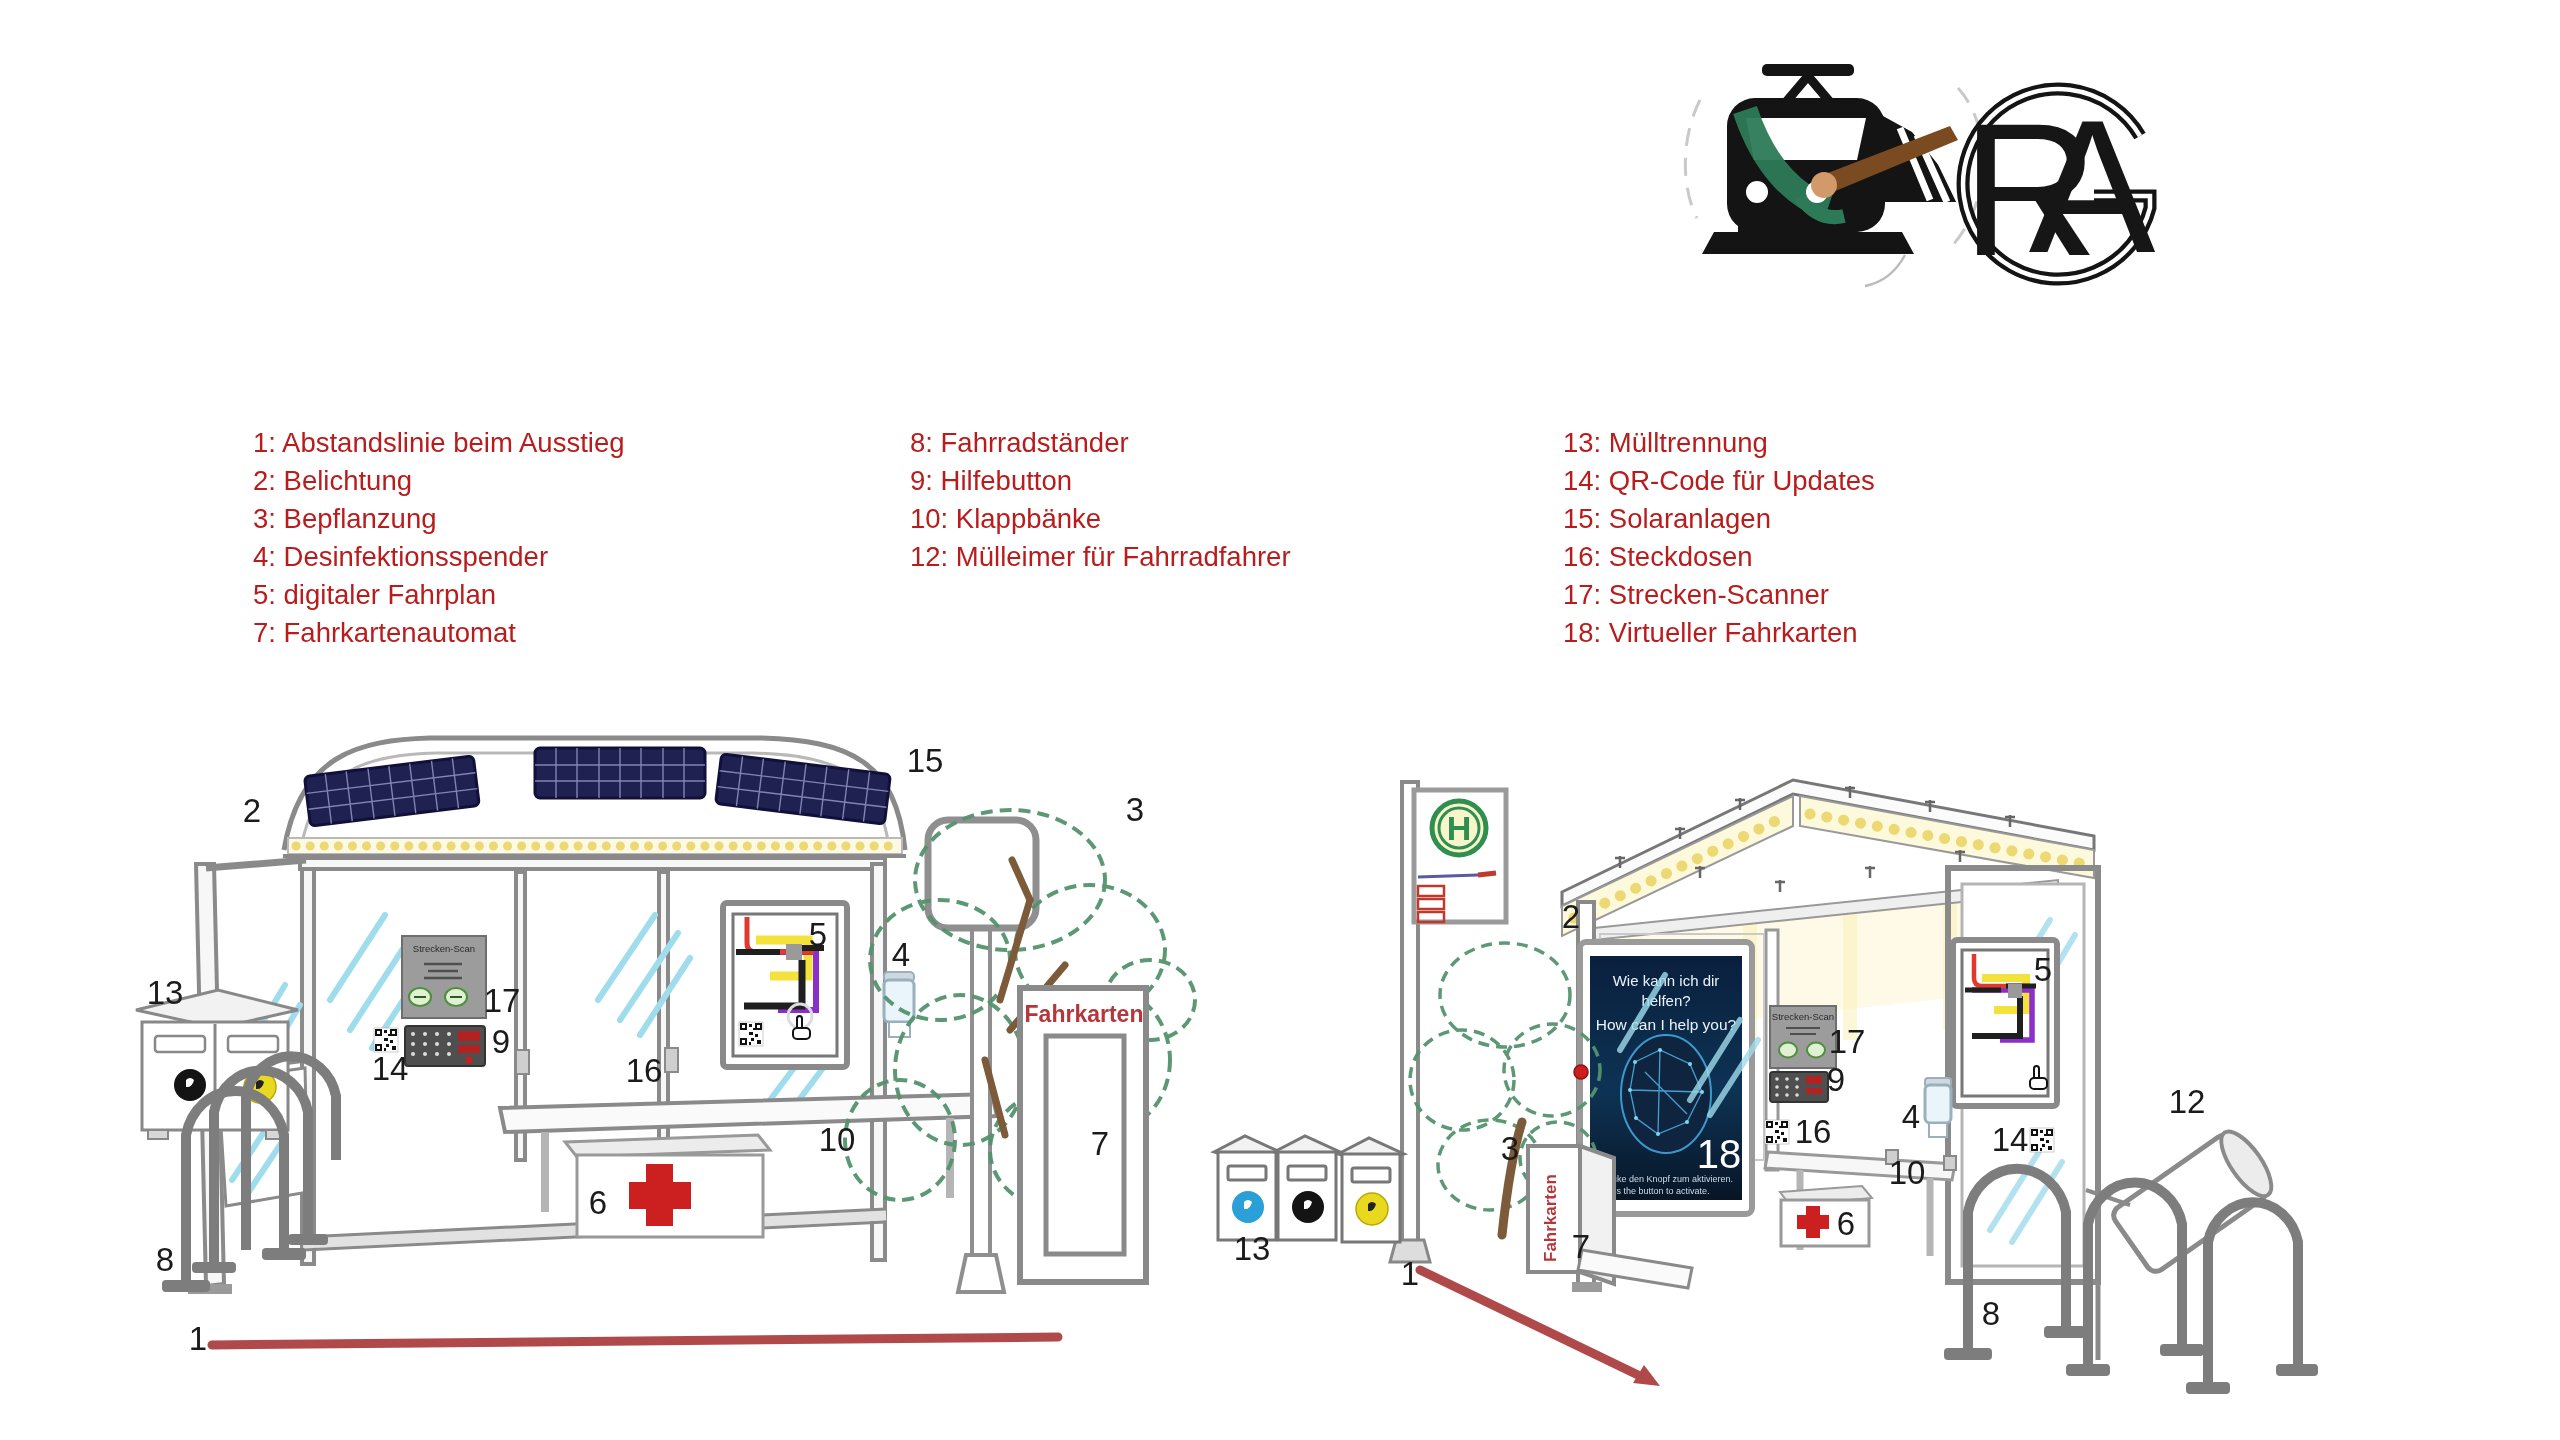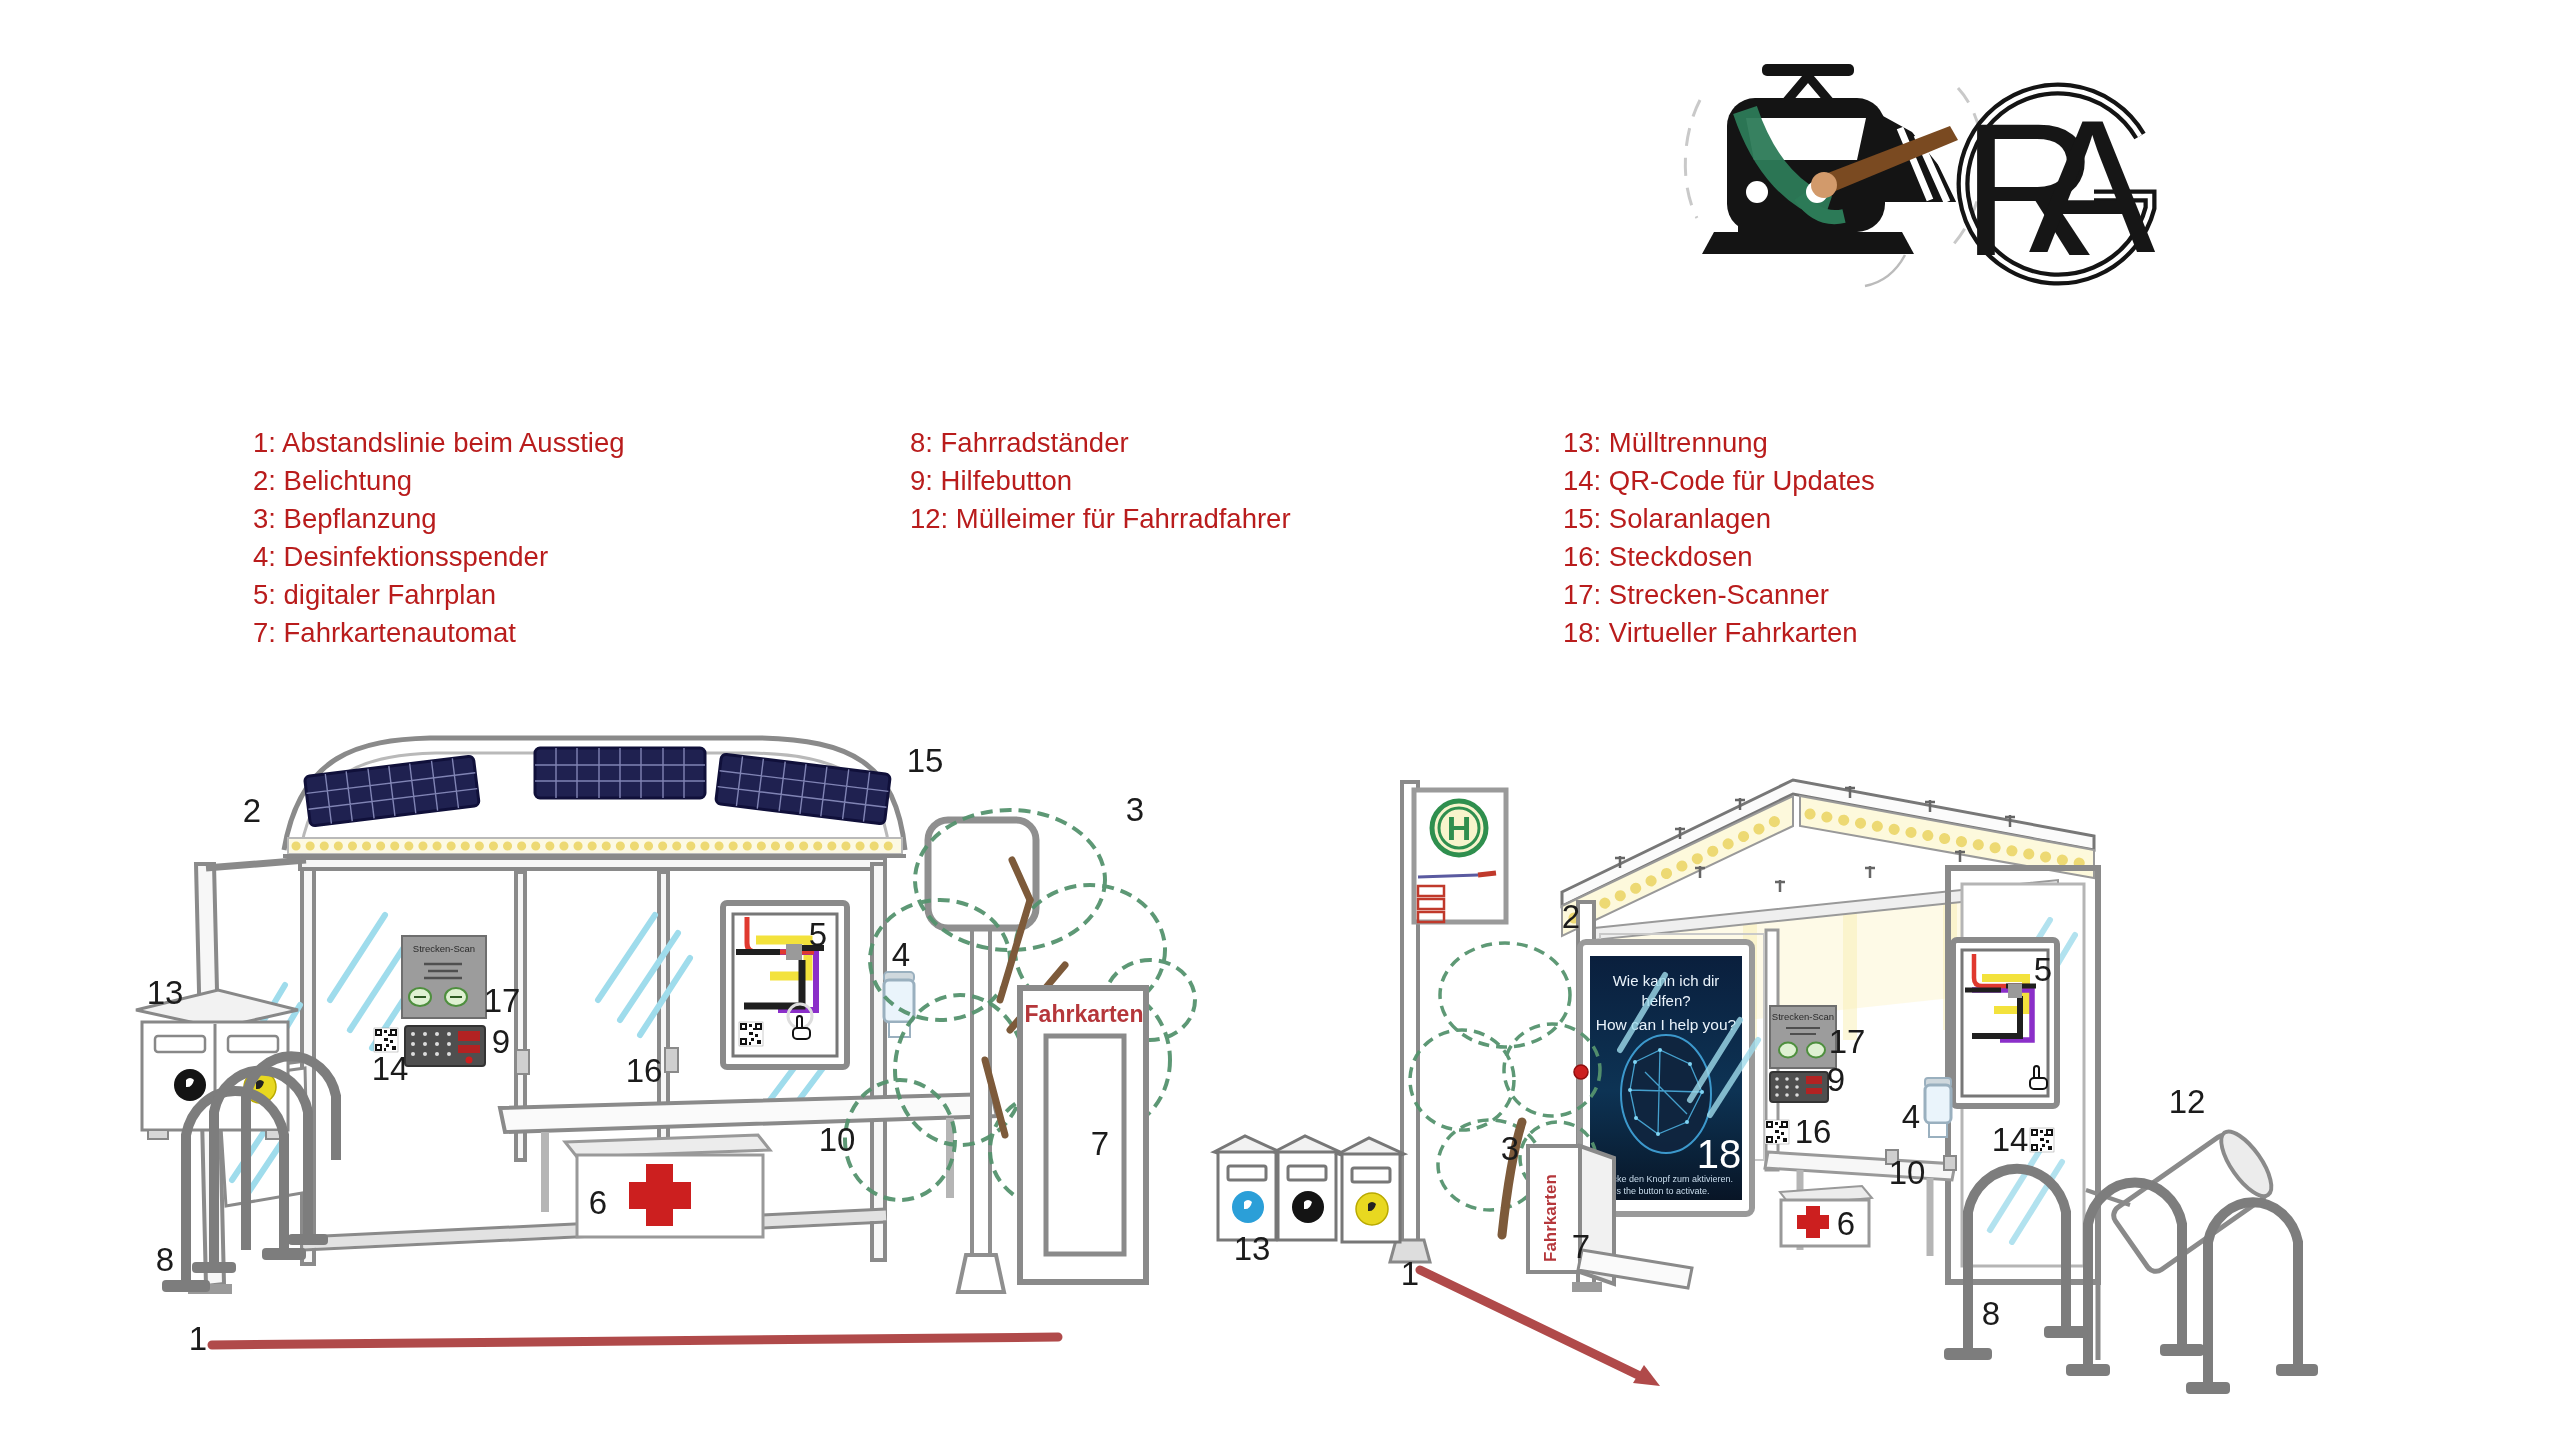--- a/index.html
+++ b/index.html
@@ -31,20 +31,21 @@
     <div>1: Abstandslinie beim Ausstieg</div>
     <div>2: Belichtung</div>
     <div>3: Bepflanzung</div>
     <div>4: Desinfektionsspender</div>
     <div>5: digitaler Fahrplan</div>
     <div>7: Fahrkartenautomat</div>
   </div>
   <div class="legend-col" id="col2">
     <div>8: Fahrradständer</div>
     <div>9: Hilfebutton</div>
+    <div>10: Klappbänke</div>
     <div>12: Mülleimer für Fahrradfahrer</div>
   </div>
   <div class="legend-col" id="col3">
     <div>13: Mülltrennung</div>
     <div>14: QR-Code für Updates</div>
     <div>15: Solaranlagen</div>
     <div>16: Steckdosen</div>
     <div>17: Strecken-Scanner</div>
     <div>18: Virtueller Fahrkarten</div>
   </div>

